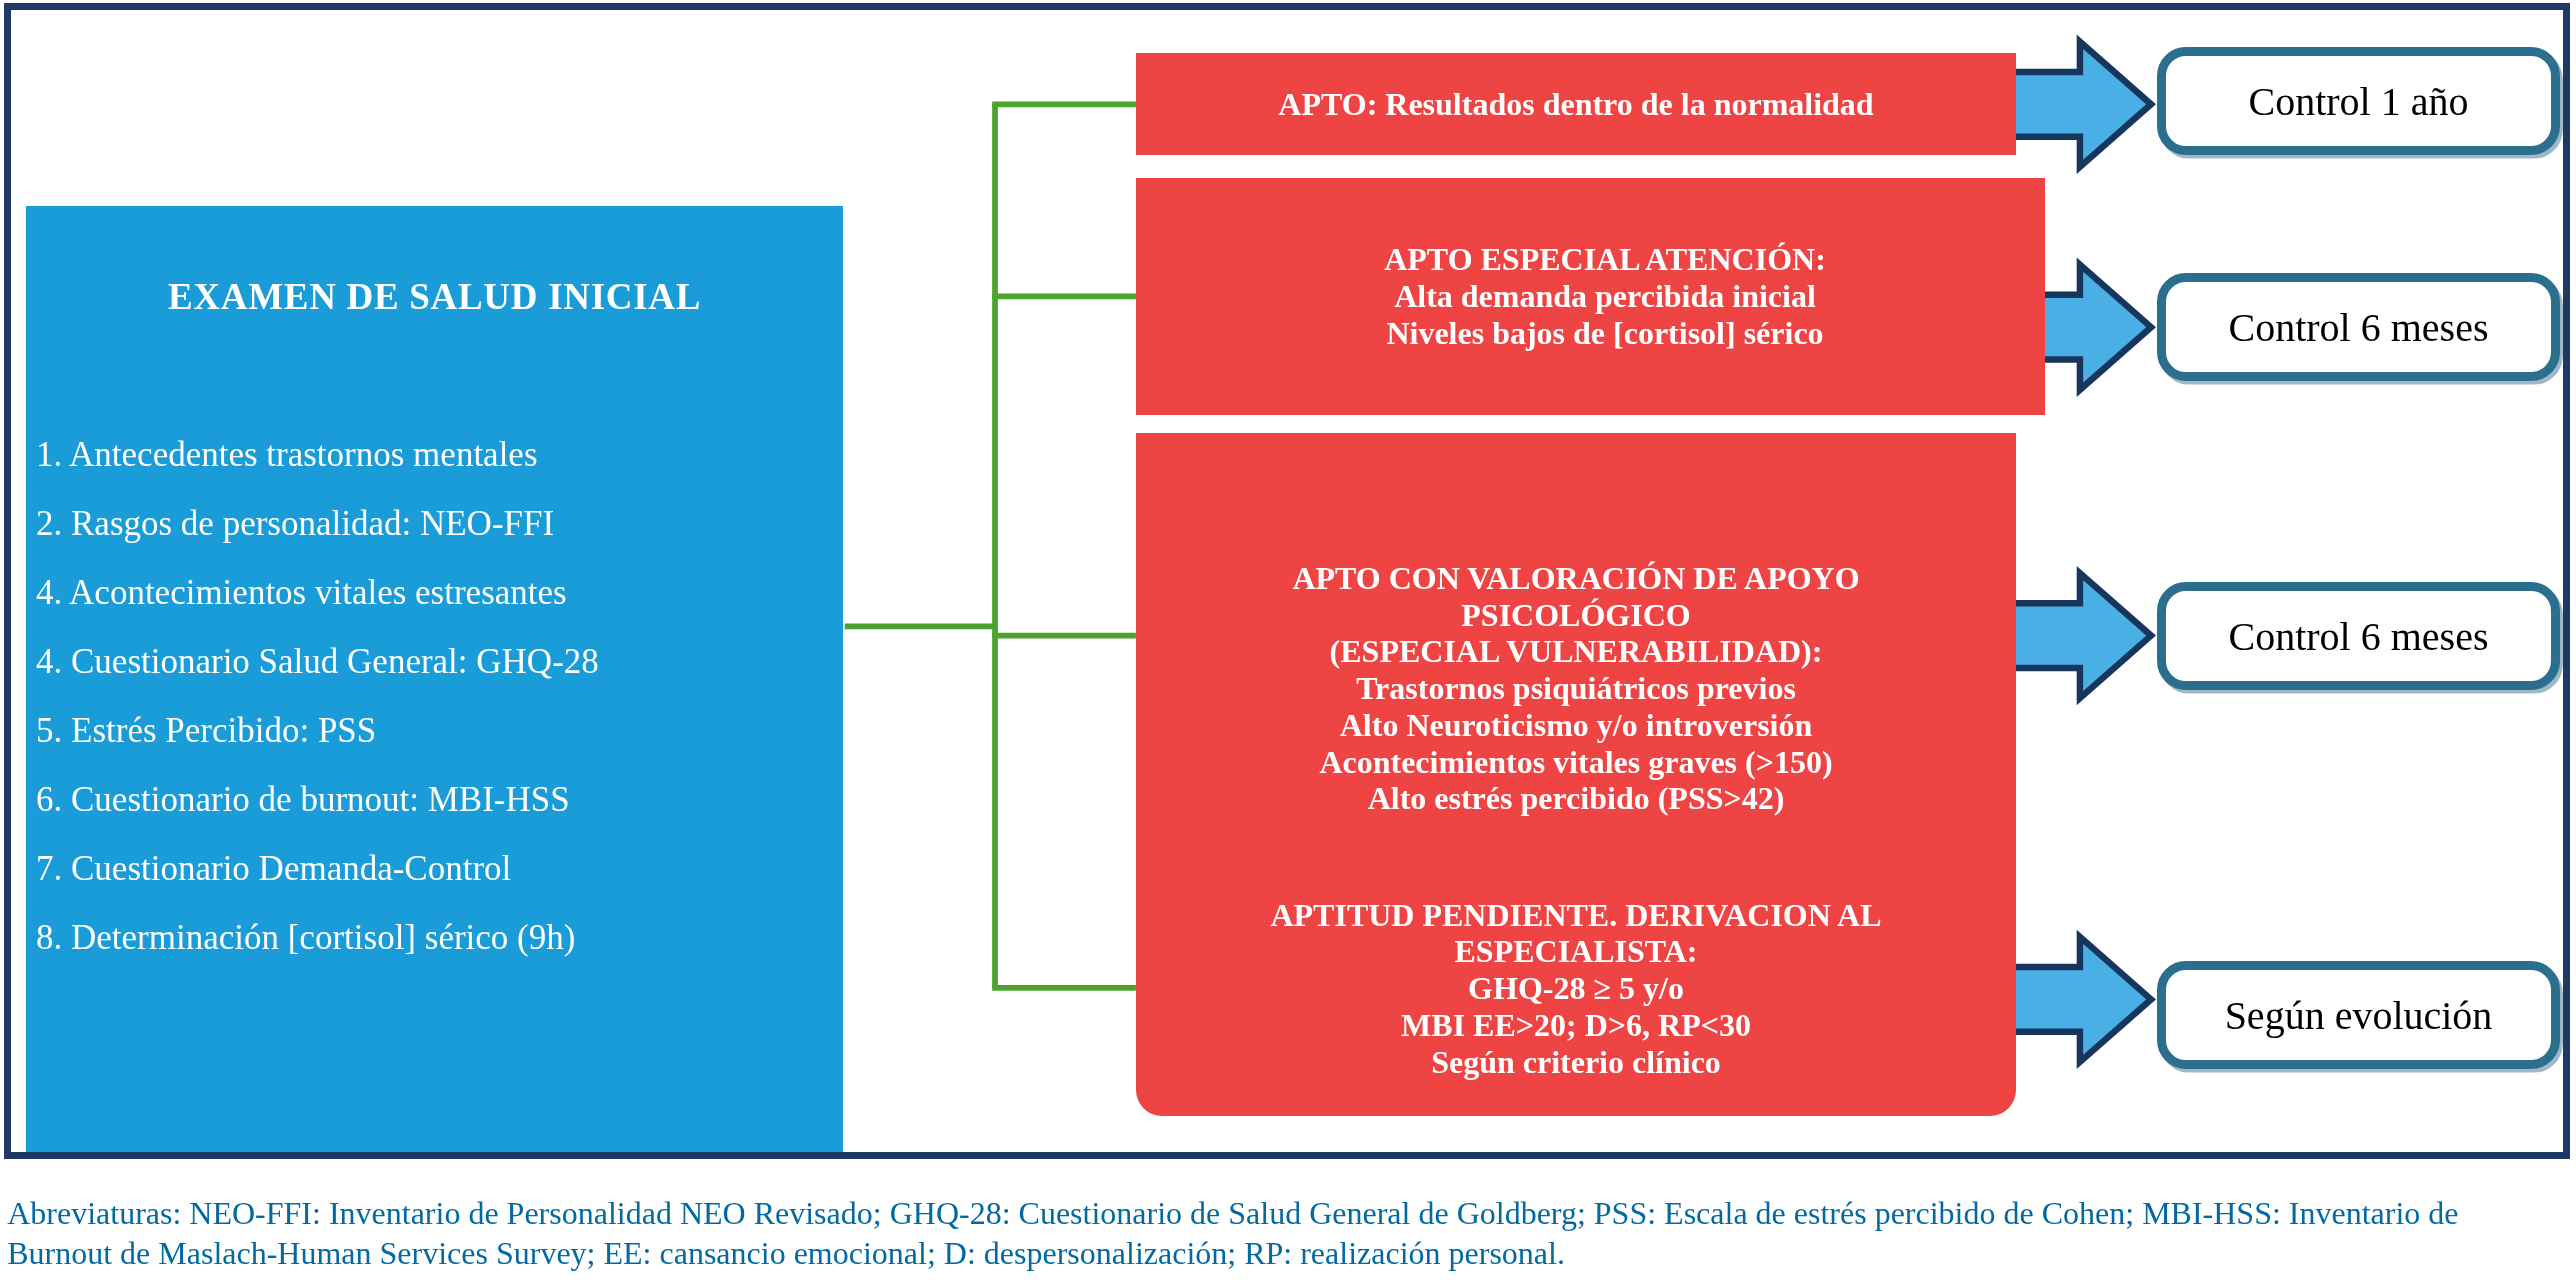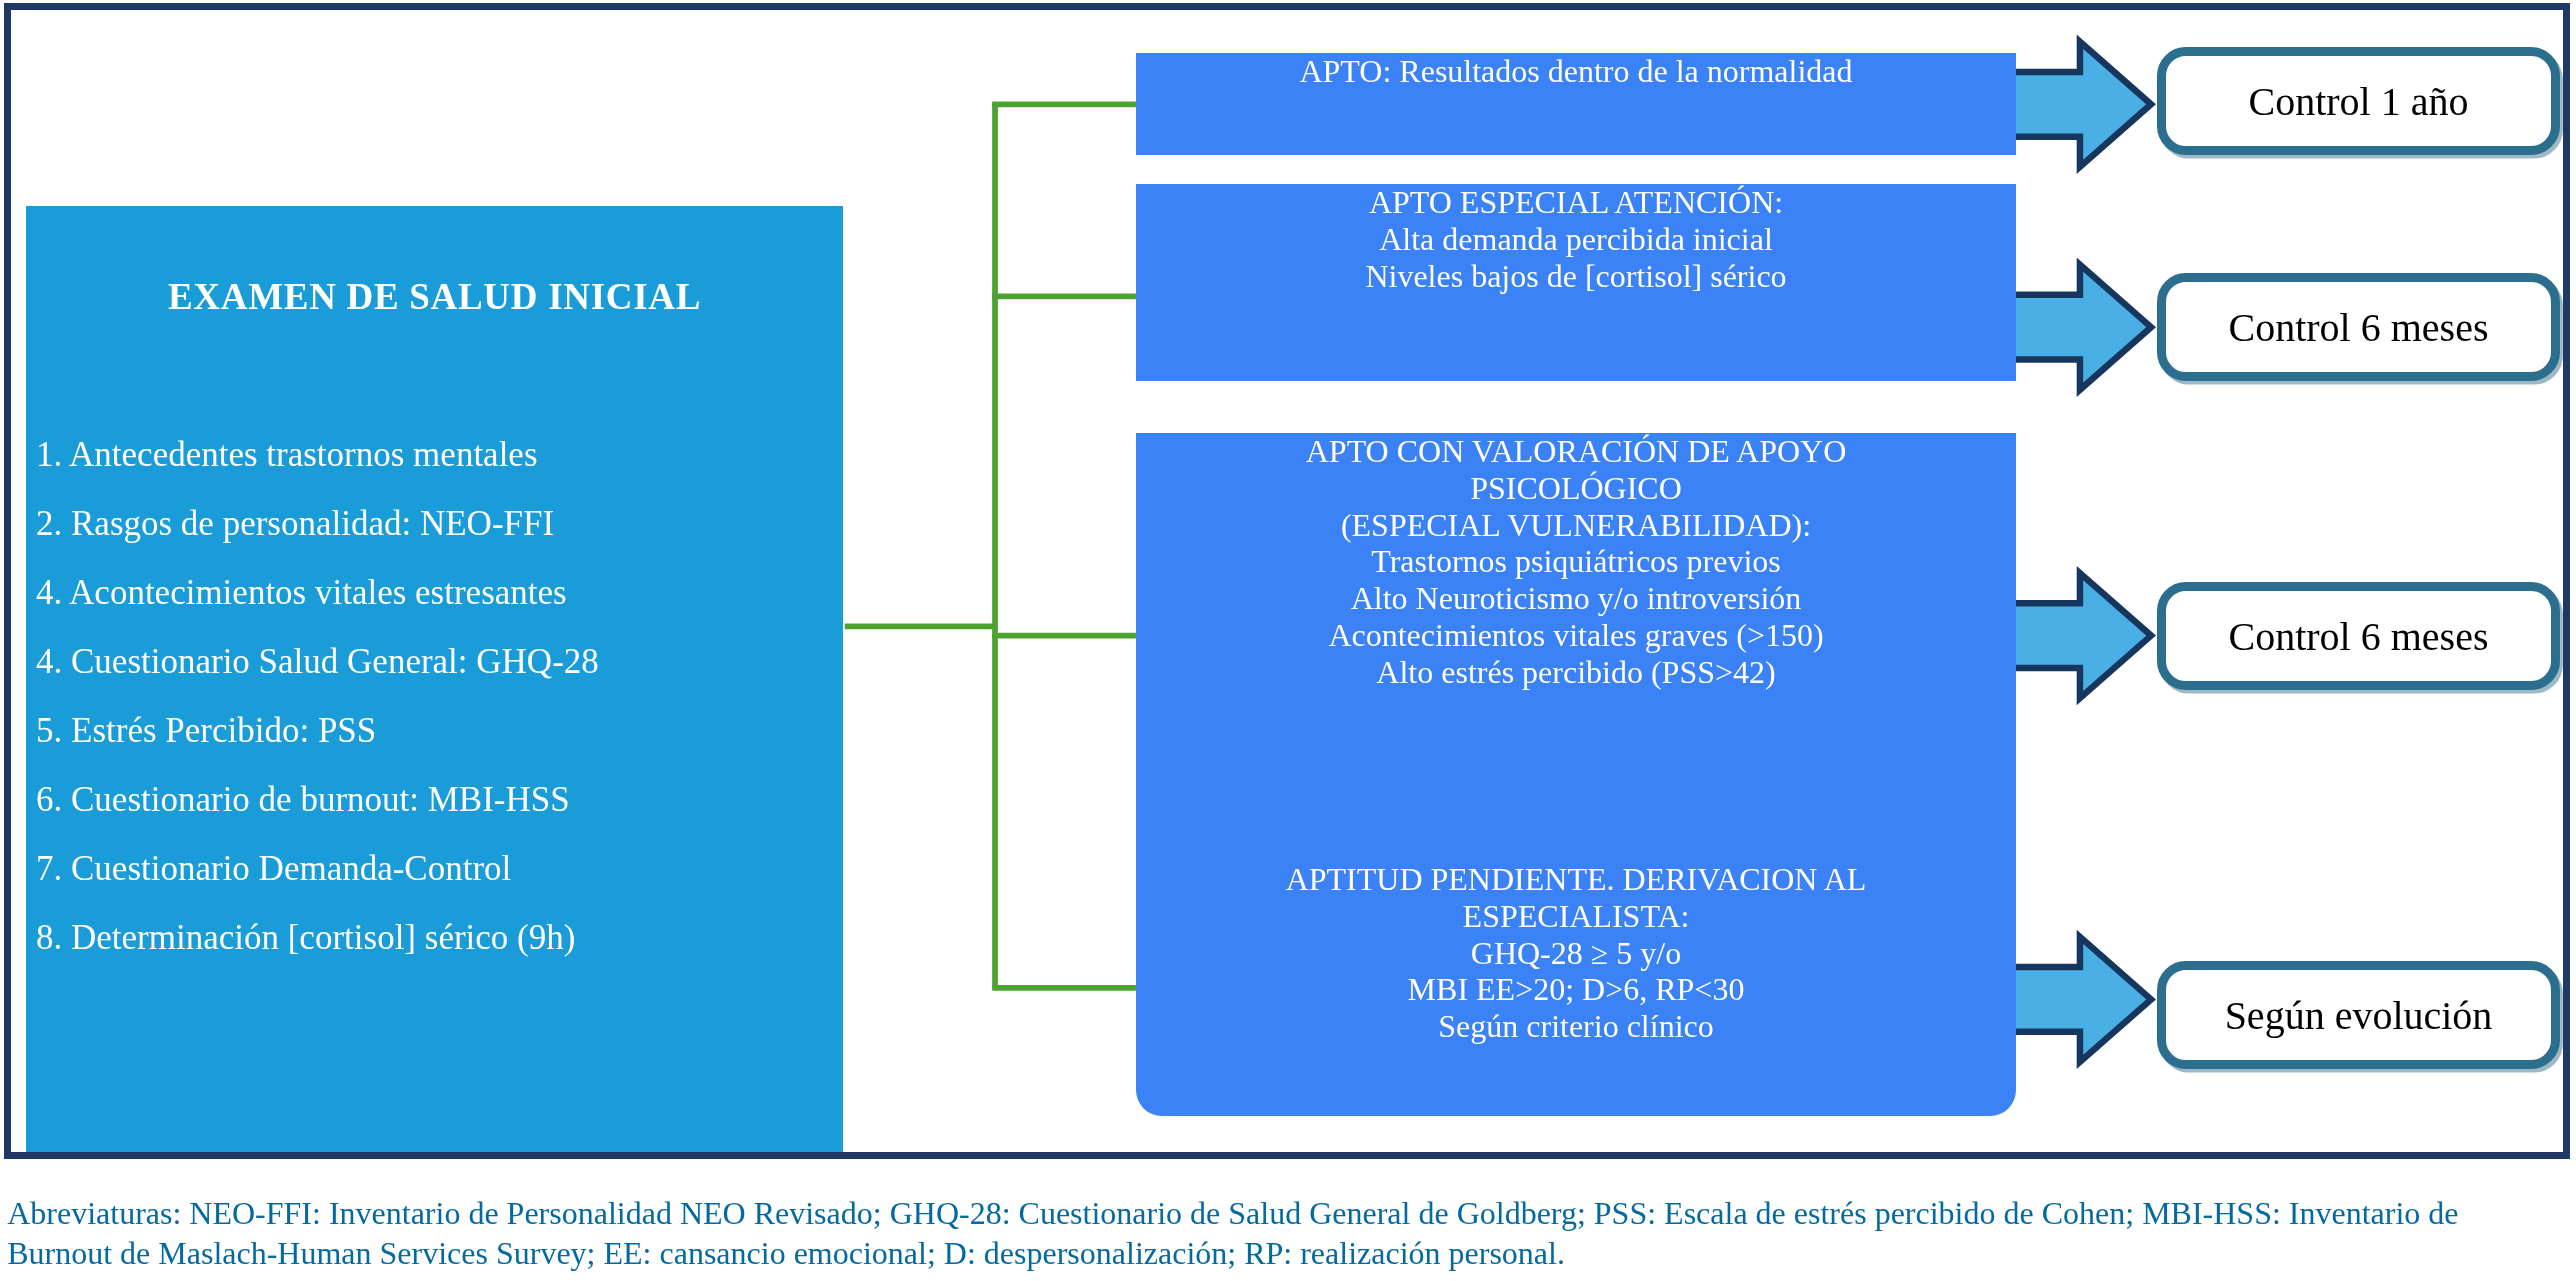--- a/index.html
+++ b/index.html
@@ -31,27 +31,28 @@
     position:absolute;left:10px;top:214px;right:5.8px;
   }
   #left-panel .items .item{
     font-size:35px;line-height:69px;white-space:nowrap;
   }
   
   #connector-layer{position:absolute;left:0;top:0;width:2576px;height:1282px;}
   
   .branch{
     position:absolute;left:1136px;width:880px;
-    background:#3b82f6;color:#ffffff;
-    display:flex;flex-direction:column;justify-content:flex-start;
+    background:#ef4444;color:#ffffff;
+    display:flex;flex-direction:column;justify-content:center;
     text-align:center;
+    font-weight:bold;
   }
   .branch .line{font-size:32px;line-height:1.15;padding:0 21.6px;}
   #branch-0{top:53px;height:102px;}
-  #branch-1{top:184px;height:197px;}
+  #branch-1{top:178px;height:237px;padding-left:29px;}
   #branch-2{top:433px;height:511px;}
   #branch-3{top:861px;height:255px;border-radius:26px;}
   
   .outcome{
     position:absolute;left:2157px;width:403px;height:108px;
     background:#ffffff;
     border:9.3px solid #2B6E8E;border-radius:29px;
     box-shadow:2.9px 3.6px 0 rgba(38,100,130,0.45);
     display:flex;align-items:center;justify-content:center;
     box-sizing:border-box;

